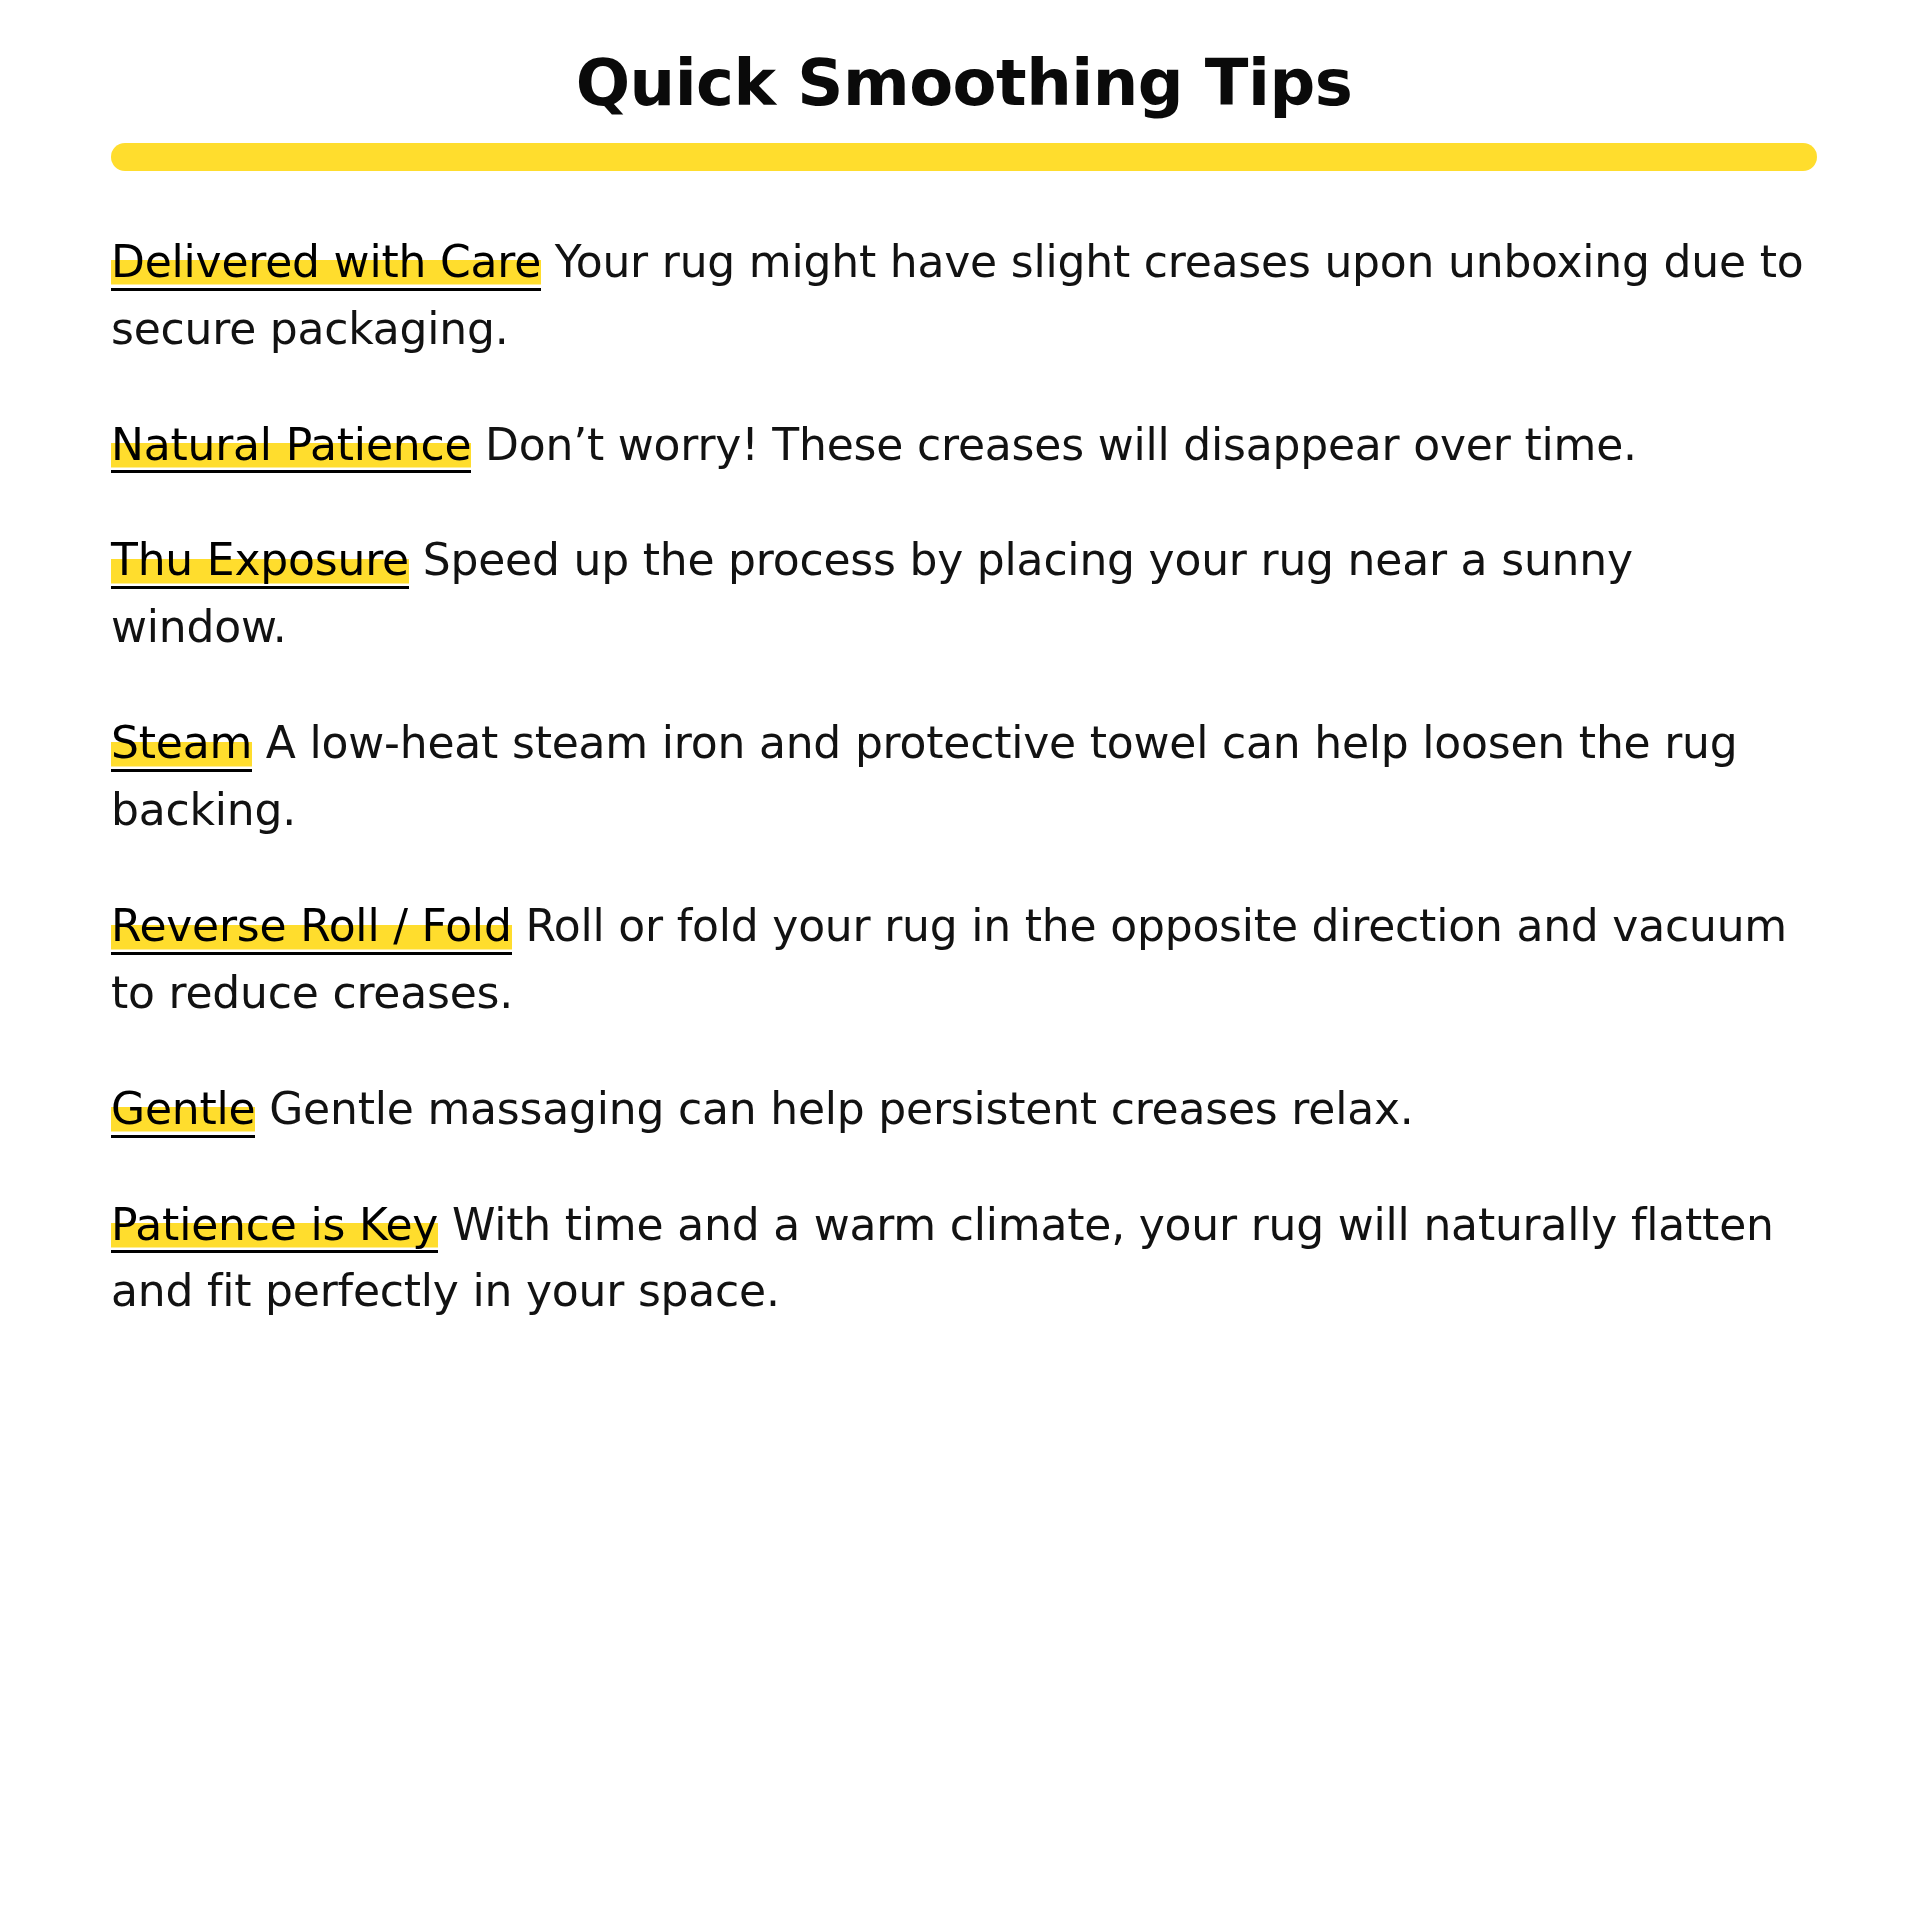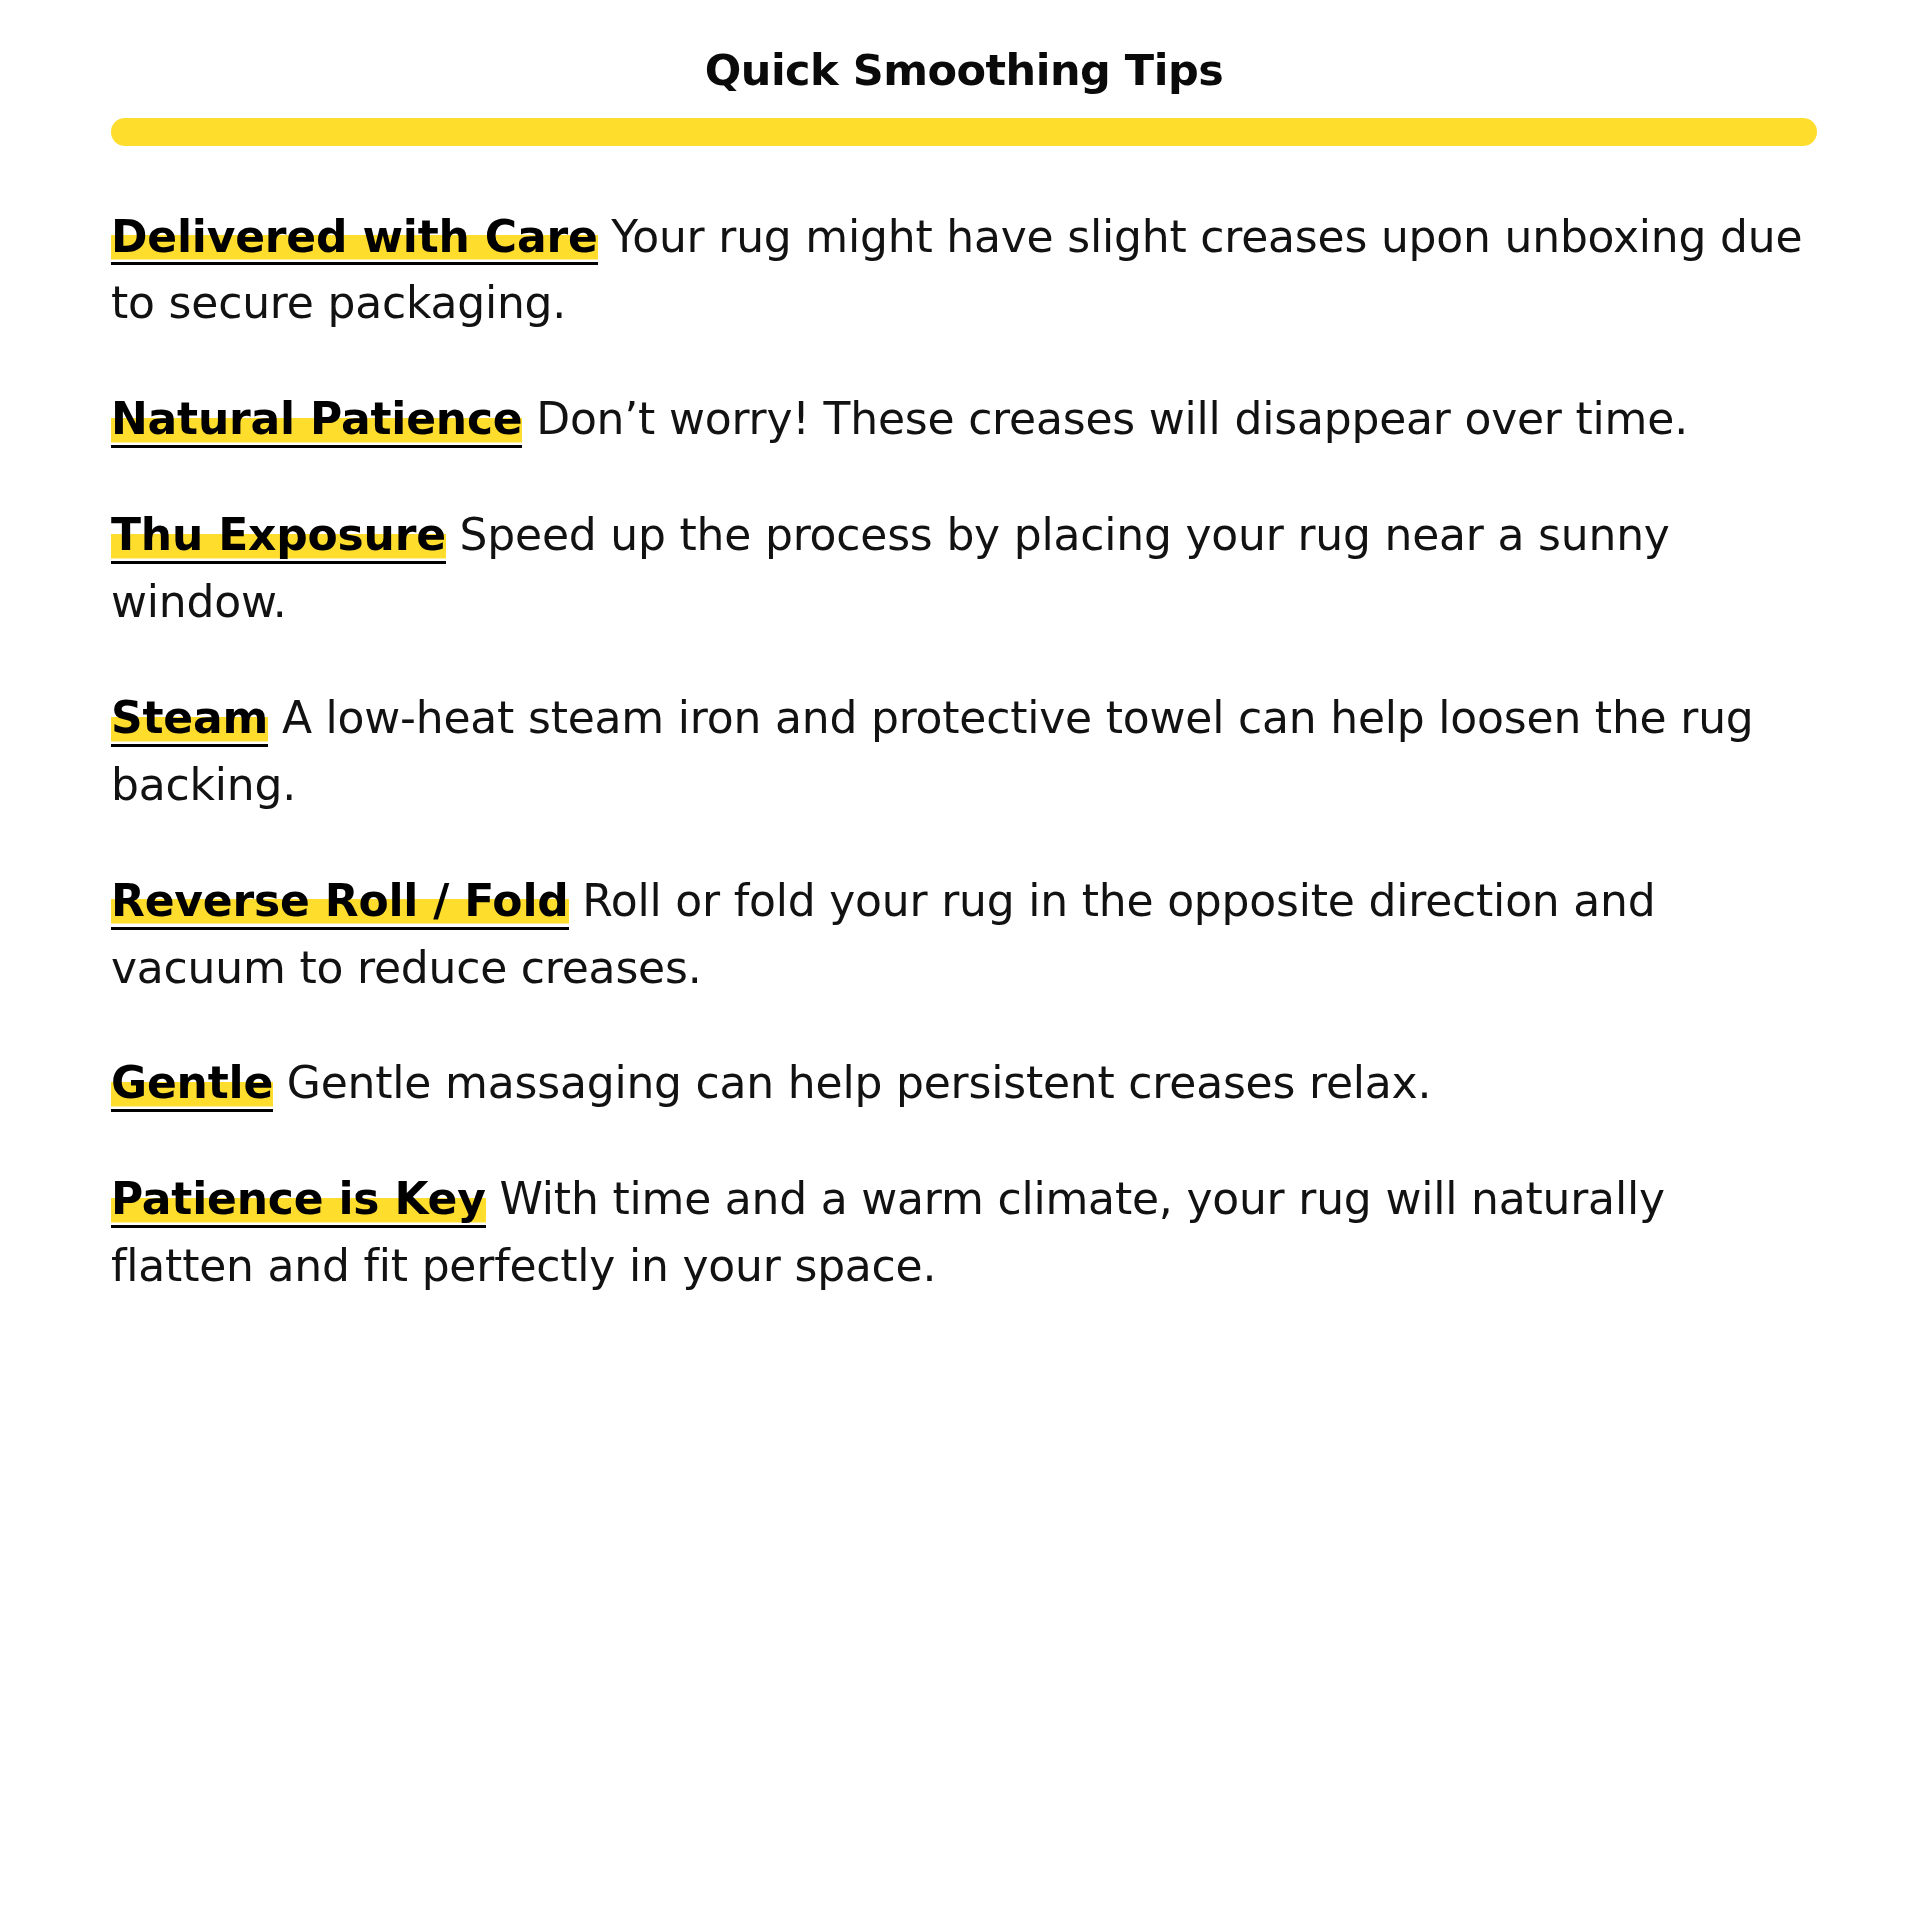--- a/index.html
+++ b/index.html
@@ -17,21 +17,21 @@
   }
   .page {
     position: relative;
     width: 1928px;
     height: 1928px;
     box-sizing: border-box;
     padding: 0 111px;
   }
   .title {
     text-align: center;
-    font-size: 43px;
+    font-size: 64px;
     font-weight: bold;
     letter-spacing: -0.5px;
     color: #0a0a0a;
     padding-top: 45px;
     margin: 0;
     line-height: 1.2;
   }
   .title-underline {
     margin: 21px 0 0 0;
     height: 28px;
@@ -46,21 +46,21 @@
     margin-bottom: 49px;
     font-size: 44px;
     line-height: 1.52;
     color: #121212;
     letter-spacing: -0.2px;
   }
   .tip:last-child {
     margin-bottom: 0;
   }
   .tip-term {
-    font-weight: bold;
+    font-weight: normal;
     color: #000000;
     position: relative;
     display: inline;
     background-image: linear-gradient(#FFDD2D, #FFDD2D);
     background-repeat: no-repeat;
     background-size: 100% 24.5px;
     background-position: 0 calc(100% - 1.9px);
     box-decoration-break: clone;
     -webkit-box-decoration-break: clone;
     padding-bottom: 0;

